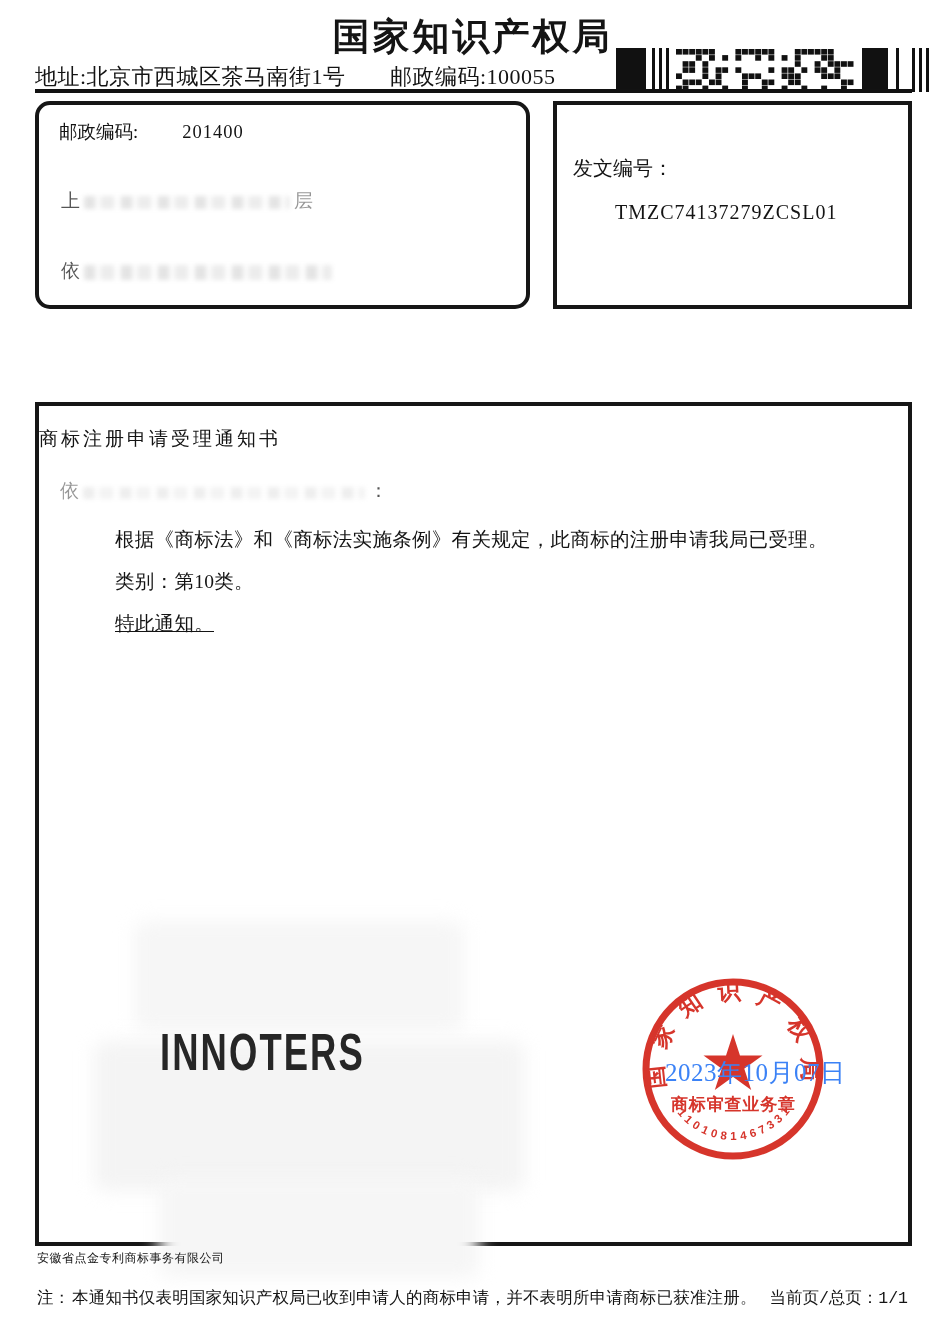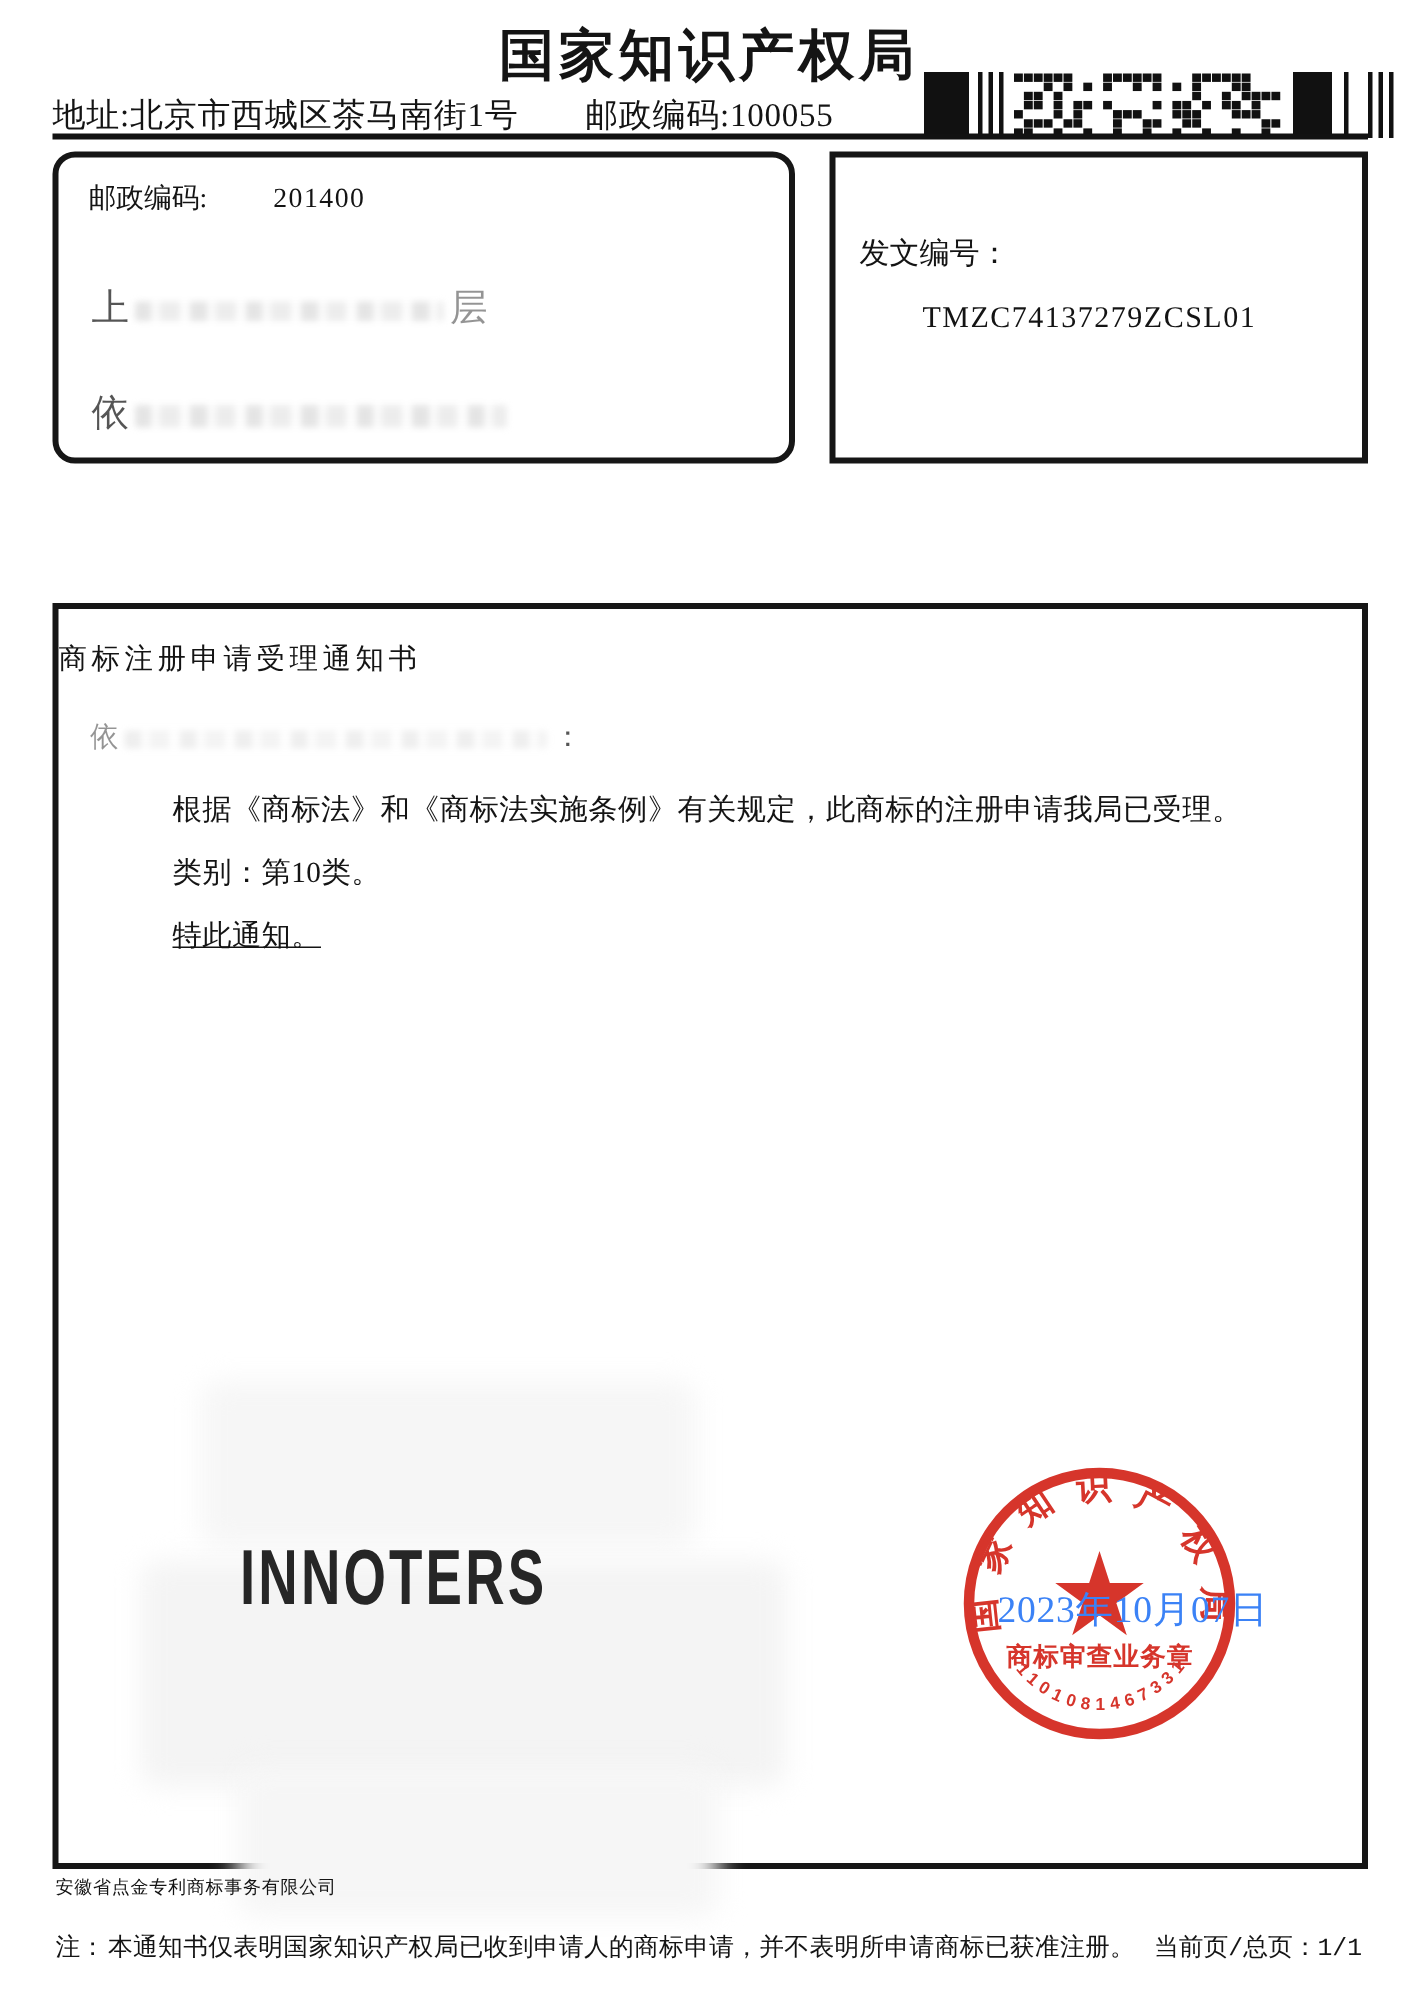--- a/index.html
+++ b/index.html
@@ -22,21 +22,21 @@
   .header-rule { left:35px; top:89px; width:877px; height:4px; background:#121212; }
 
   .box { position:absolute; border:4px solid #161616; background:#fff; box-sizing:border-box; }
   .recipient-box { left:35px; top:101px; width:495px; height:208px;border-radius:15px; }
   .dispatch-box  { left:553px; top:101px; width:359px; height:208px; }
   .app-bar       { left:35px; top:329px; width:877px; height:51px; }
   .main-box      { left:35px; top:402px; width:877px; height:844px; border-width:4px; }
 
   .rb-row1 { left:20px; top:14px; font-size:18.5px; }
   .rb-postal-value { margin-left:44px; letter-spacing:1px; }
-  .faded-row { font-size:25px; white-space:nowrap; }
+  .faded-row { font-size:19px; white-space:nowrap; }
   .fr1 { left:22px; top:83px; }
   .fr2 { left:22px; top:153px; }
   .faded-strong { opacity:0.72; }
   .faded-mid { opacity:0.45; }
   .smudge {
     display:inline-block; height:13px; vertical-align:middle; margin:0 4px;
     background:repeating-linear-gradient(90deg,#cfcfcf 0 11px,#f6f6f6 11px 17px,#dedede 17px 30px,#fbfbfb 30px 37px);
     filter:blur(2px); opacity:0.55; border-radius:2px;
   }
   .smudge-a { width:206px; }

